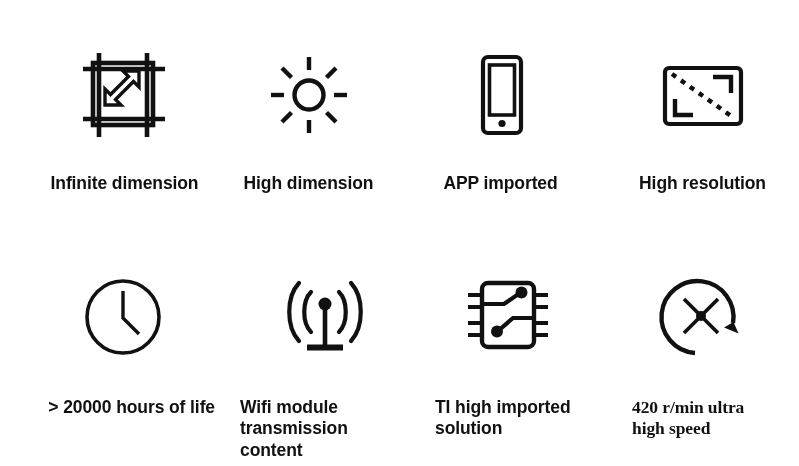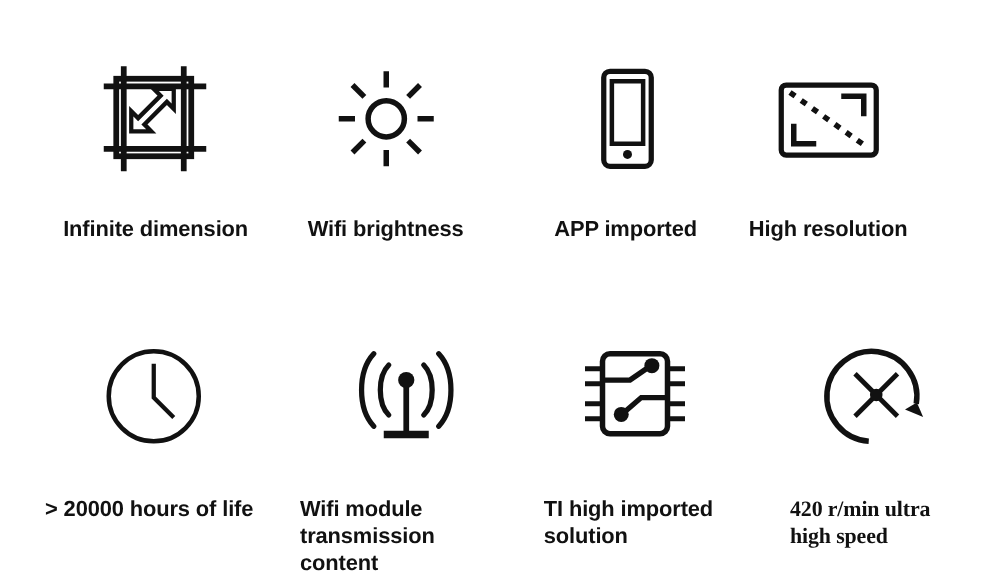--- a/index.html
+++ b/index.html
@@ -49,30 +49,30 @@
   .row1 .feature-label { text-align: center; margin-top: 28px; }
 
   
   .row2 { top: 240px; }
   .row2 .feature-label { margin-top: 30px; }
 
   
   .c1 { left: 32px; }
   .c2 { left: 216px; }
   .c3 { left: 408px; }
-  .c4 { left: 570px; }
+  .c4 { left: 610px; }
 
   
   .r2c1 { left: 30px; }
   .r2c2 { left: 226px; }
   .r2c3 { left: 404px; }
   .r2c4 { left: 592px; font-family: Liberation Serif, serif; }
 
   
-  .r2c1 .feature-label { text-align: left; padding-left: 6px; }
+  .r2c1 .feature-label { text-align: right; padding-left: 6px; }
   .r2c2 .feature-label { text-align: left; padding-left: 14px; }
   .r2c3 .feature-label { text-align: left; padding-left: 31px; }
   .r2c4 .feature-label { text-align: left; padding-left: 40px; }
 
   
   .r2c1 .icon-box { justify-content: center; padding-left: 0; }
   .r2c2 .icon-box { justify-content: center; padding-left: 12px; }
   .r2c3 .icon-box { justify-content: center; padding-left: 22px; }
   .r2c4 .icon-box { justify-content: center; padding-left: 32px; }
 </style>
@@ -113,21 +113,21 @@
           <line x1="48" y1="71" x2="48" y2="84"></line>
           <line x1="10" y1="46" x2="23" y2="46"></line>
           <line x1="73" y1="46" x2="86" y2="46"></line>
           <line x1="21" y1="19" x2="30.5" y2="28.5"></line>
           <line x1="65.5" y1="63.5" x2="75" y2="73"></line>
           <line x1="75" y1="19" x2="65.5" y2="28.5"></line>
           <line x1="30.5" y1="63.5" x2="21" y2="73"></line>
         </g>
       </svg>
     </div>
-    <div class="feature-label">Wifi brightness</div>
+    <div class="feature-label">High dimension</div>
   </div>
 
   <div class="feature-cell row1 c3">
     <div class="icon-box">
       <svg width="96" height="92" viewBox="0 0 96 92">
         <g stroke="#111" fill="none">
           <rect x="30" y="8" width="38" height="76" rx="5" ry="5" stroke-width="4.2"></rect>
           <rect x="36.5" y="16" width="25" height="50" stroke-width="3.6"></rect>
         </g>
         <circle cx="49" cy="74.5" r="3.6" fill="#111"></circle>

